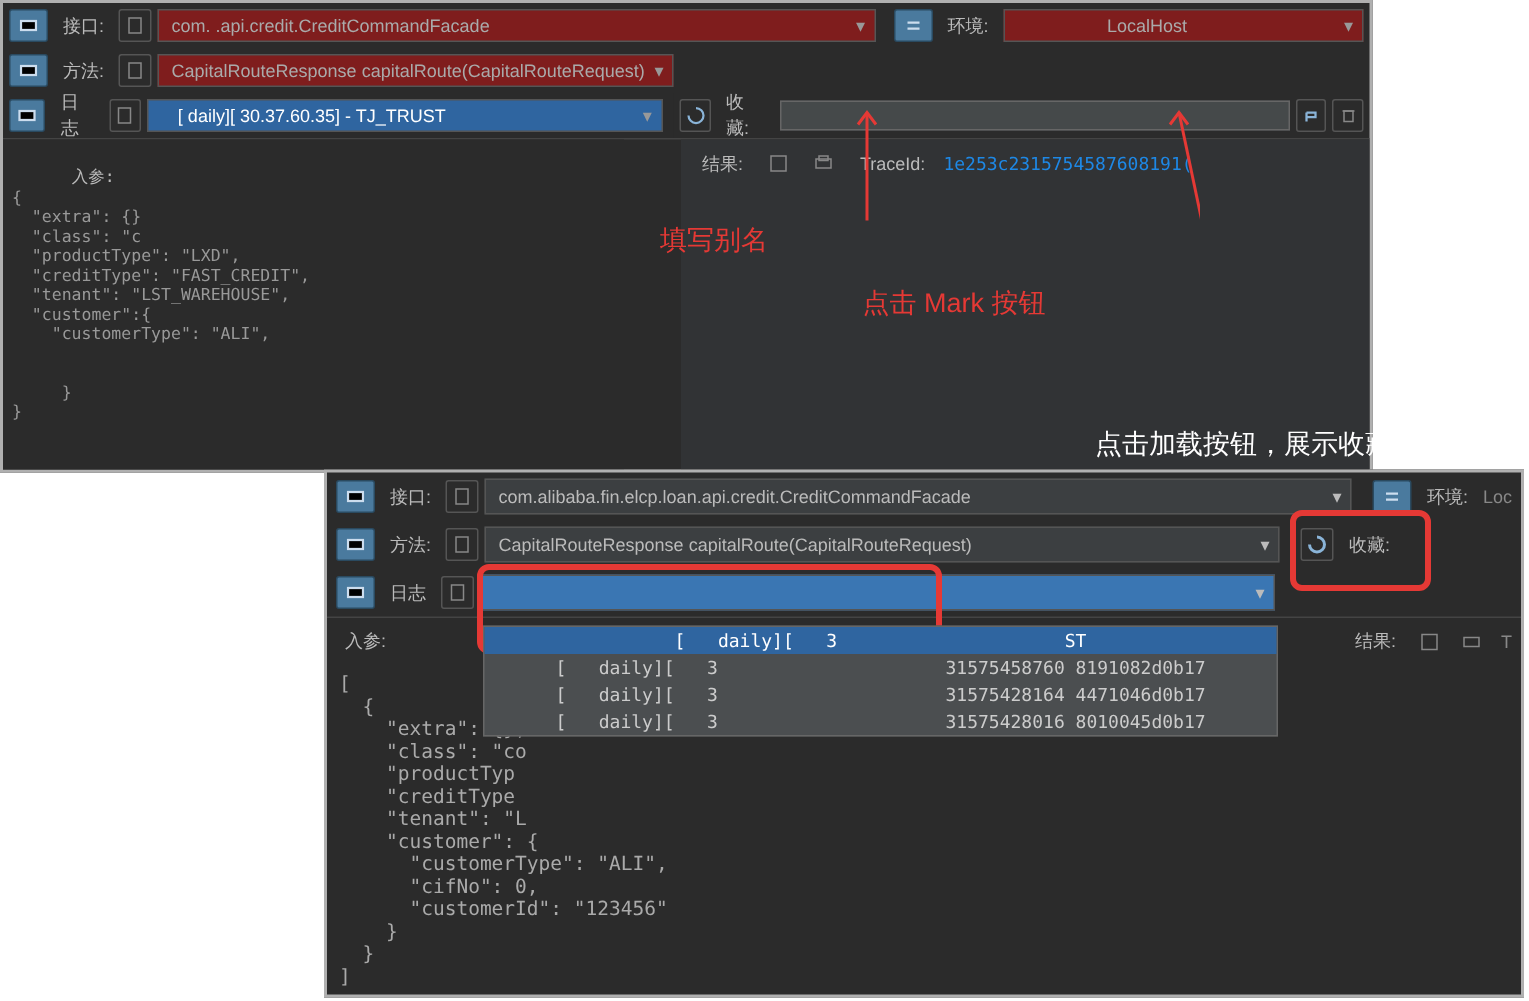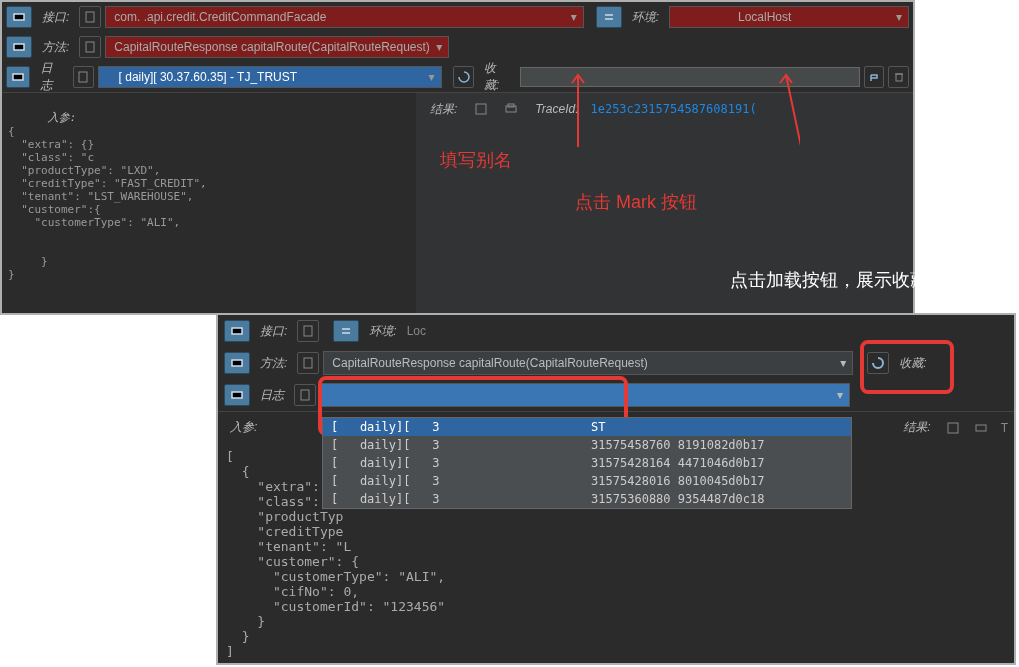--- a/index.html
+++ b/index.html
@@ -45,21 +45,20 @@
       border: 1px solid #2a4a60;
       display: inline-flex;
       align-items: center;
       justify-content: center;
       border-radius: 2px;
     }
     .iconbox svg { stroke: #cde; }
     .label {
       color: #bbb;
       padding: 0 6px;
-      font-style: italic;
     }
     .dropdown {
       flex: 1;
       height: 22px;
       background: #7f1d1d;
       border: 1px solid #555;
       color: #aaa;
       display: flex;
       align-items: center;
       padding: 0 8px;
@@ -95,20 +94,21 @@
       border: 1px solid #555;
       display: inline-flex;
       align-items: center;
       justify-content: center;
       border-radius: 2px;
     }
     .body-split {
       display: flex;
       flex: 1;
       border-top: 1px solid #444;
+      gap: 38px;
     }
     .body-left {
       width: 414px;
       background: #2b2b2b;
       color: #999;
       font-family: Menlo, Consolas, monospace;
       font-size: 11px;
       padding: 4px 6px;
       white-space: pre;
     }
@@ -187,20 +187,21 @@
       background: #4b4e50;
       border: 1px solid #666;
       color: #ccc;
       font-family: Menlo, Consolas, monospace;
       font-size: 12px;
       z-index: 5;
     }
     .list .li {
       padding: 2px 8px;
       white-space: pre;
+      text-align: center;
     }
     .list .li.sel {
       background: #2f65a0;
       color: #fff;
     }
     .codearea {
       color: #aaa;
       font-family: Menlo, Consolas, monospace;
       font-size: 13px;
       padding: 6px 8px;
@@ -353,20 +354,23 @@
       <svg width="12" height="12">
           <rect x="1" y="3" width="10" height="6" stroke-width="1.5"></rect>
         </svg>
     </span>
     <span class="label">接口:</span>
     <span class="outlineicon">
       <svg width="10" height="12">
           <rect x="1" y="1" width="8" height="10" stroke="#888" fill="none"></rect>
         </svg>
     </span>
+    <div class="p2dropdown">
+      <span>com.alibaba.fin.elcp.loan.api.credit.CreditCommandFacade</span>
+    </div>
     <div style="width:6px"></div>
     <span class="iconbox">
       <svg width="12" height="12">
           <path d="M2 4 h8 M2 8 h8" stroke-width="1.5"></path>
         </svg>
     </span>
     <span class="label">环境:</span>
     <span style="color:#888">Loc</span>
   </div>
 
@@ -439,19 +443,18 @@
       "customerId": "123456"
     }
   }
 ]</div>
 
   <div class="list">
     <div class="li sel"><span>[   daily][   3</span>                     <span>ST</span></div>
     <div class="li"><span>[   daily][   3</span>                     <span>31575458760 8191082d0b17</span></div>
     <div class="li"><span>[   daily][   3</span>                     <span>31575428164 4471046d0b17</span></div>
     <div class="li"><span>[   daily][   3</span>                     <span>31575428016 8010045d0b17</span></div>
-    <div class="li"><span>[   daily][   3</span>                     <span>31575360880 9354487d0c18</span></div>
   </div>
 </div>
 
-<div class="ann-white" style="left:730px;top:268px">点击加载按钮，展示收藏列表</div>
+<div class="ann-white" style="left:730px;top:284px">点击加载按钮，展示收藏列表</div>
 <div class="redrect" style="left:860px;top:340px;width:94px;height:54px"></div>
 <div class="redrect" style="left:318px;top:376px;width:310px;height:60px"></div>
 
 </body></html>

